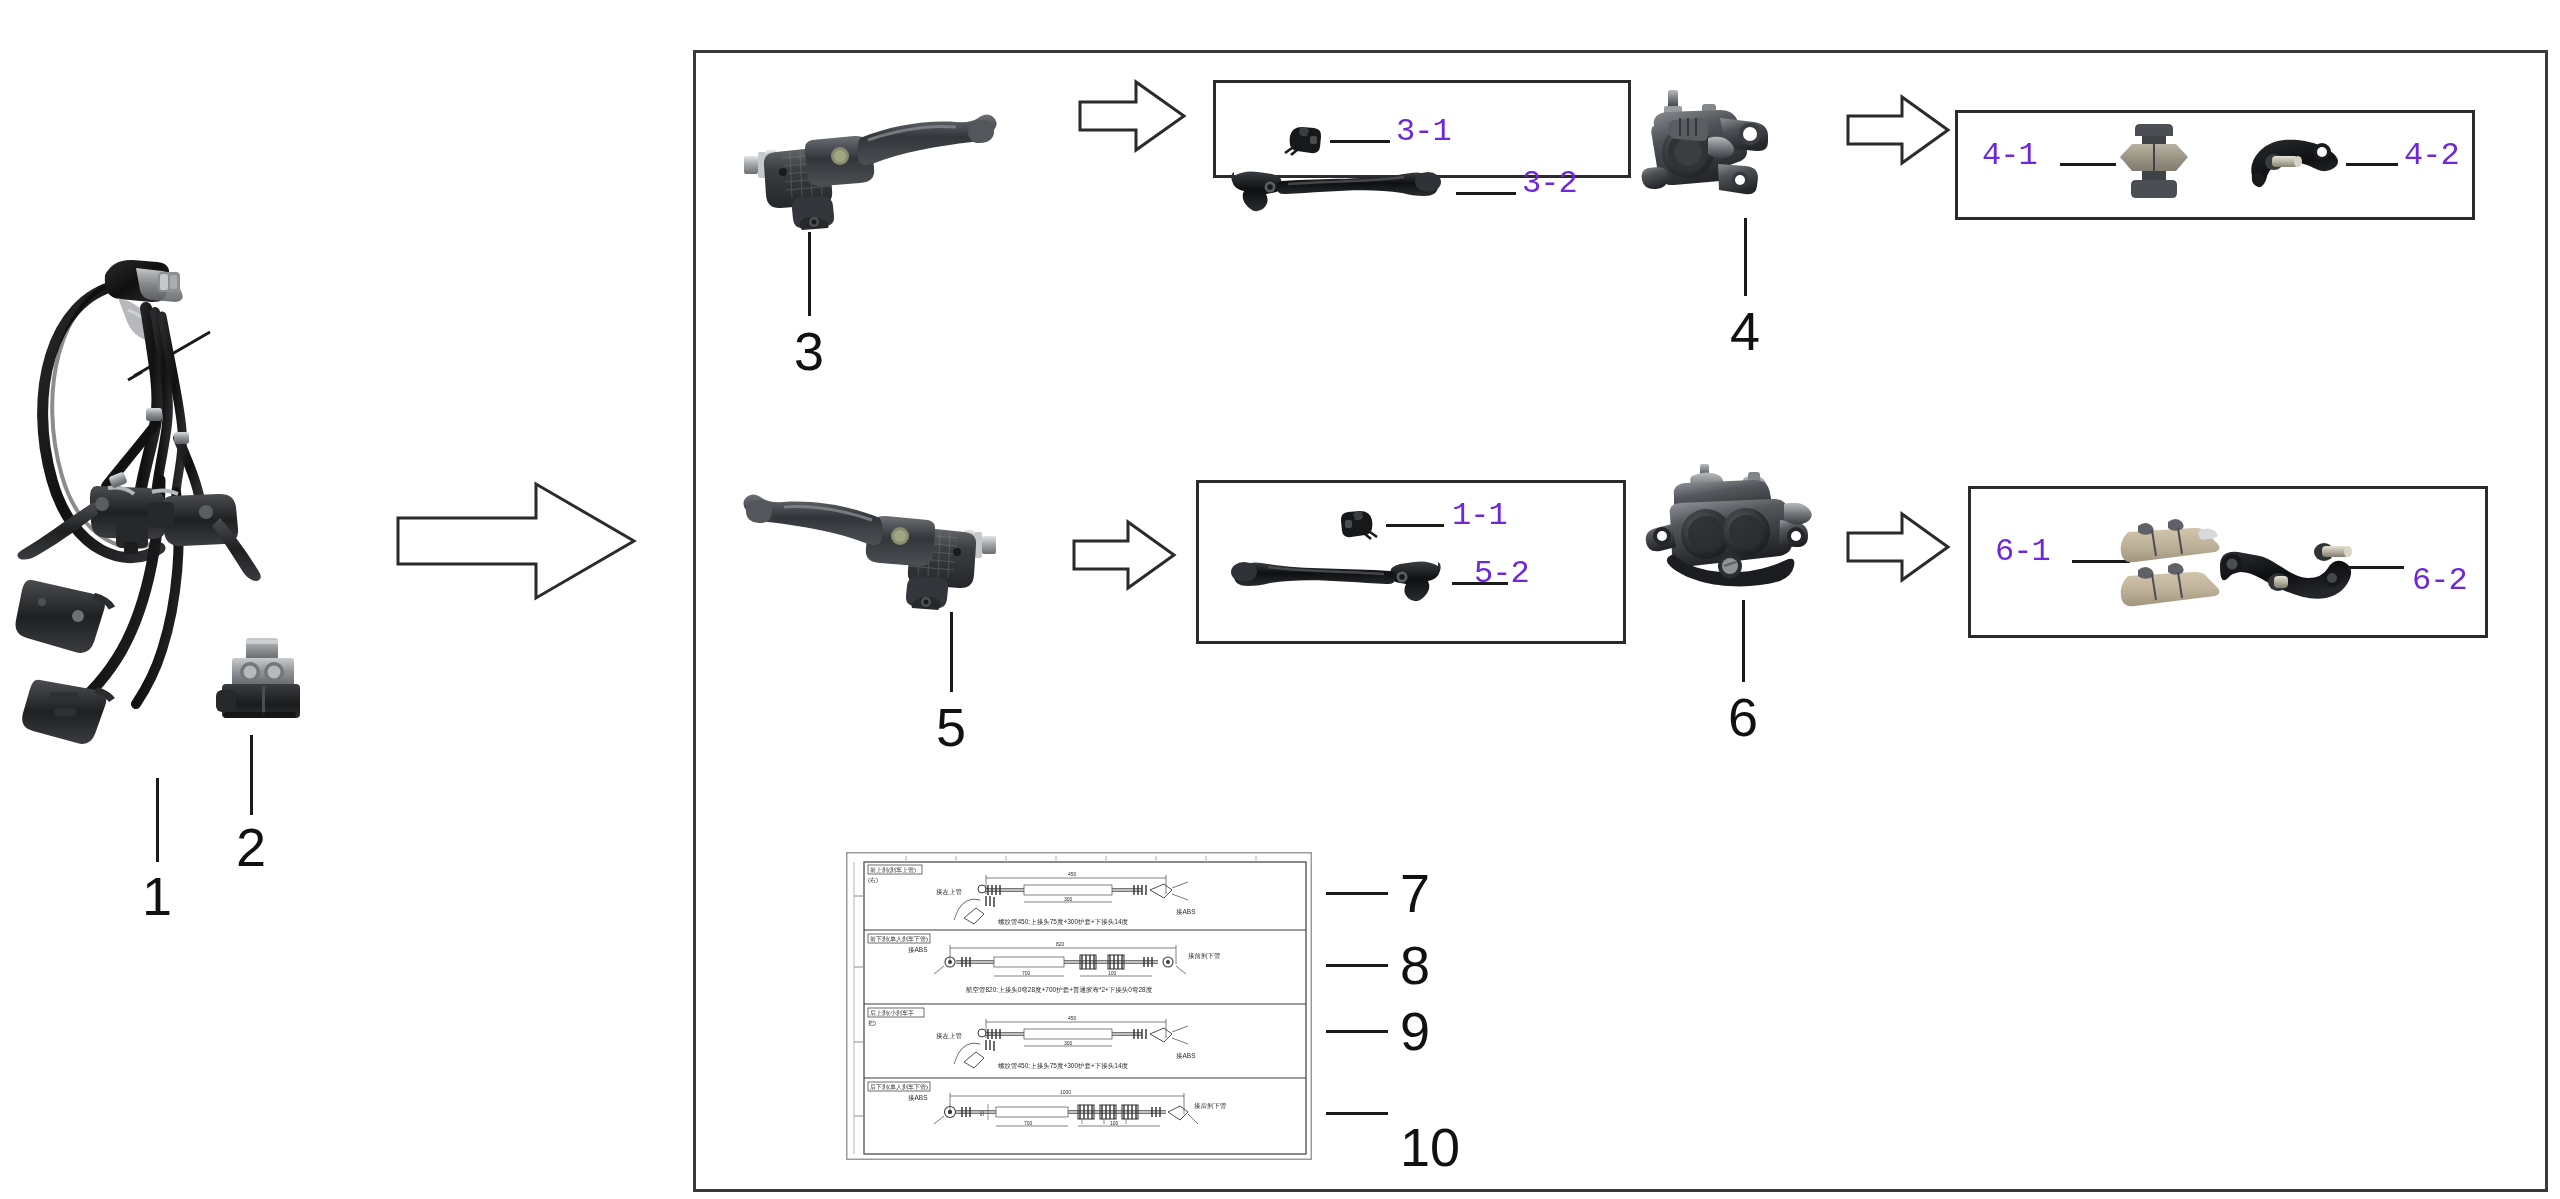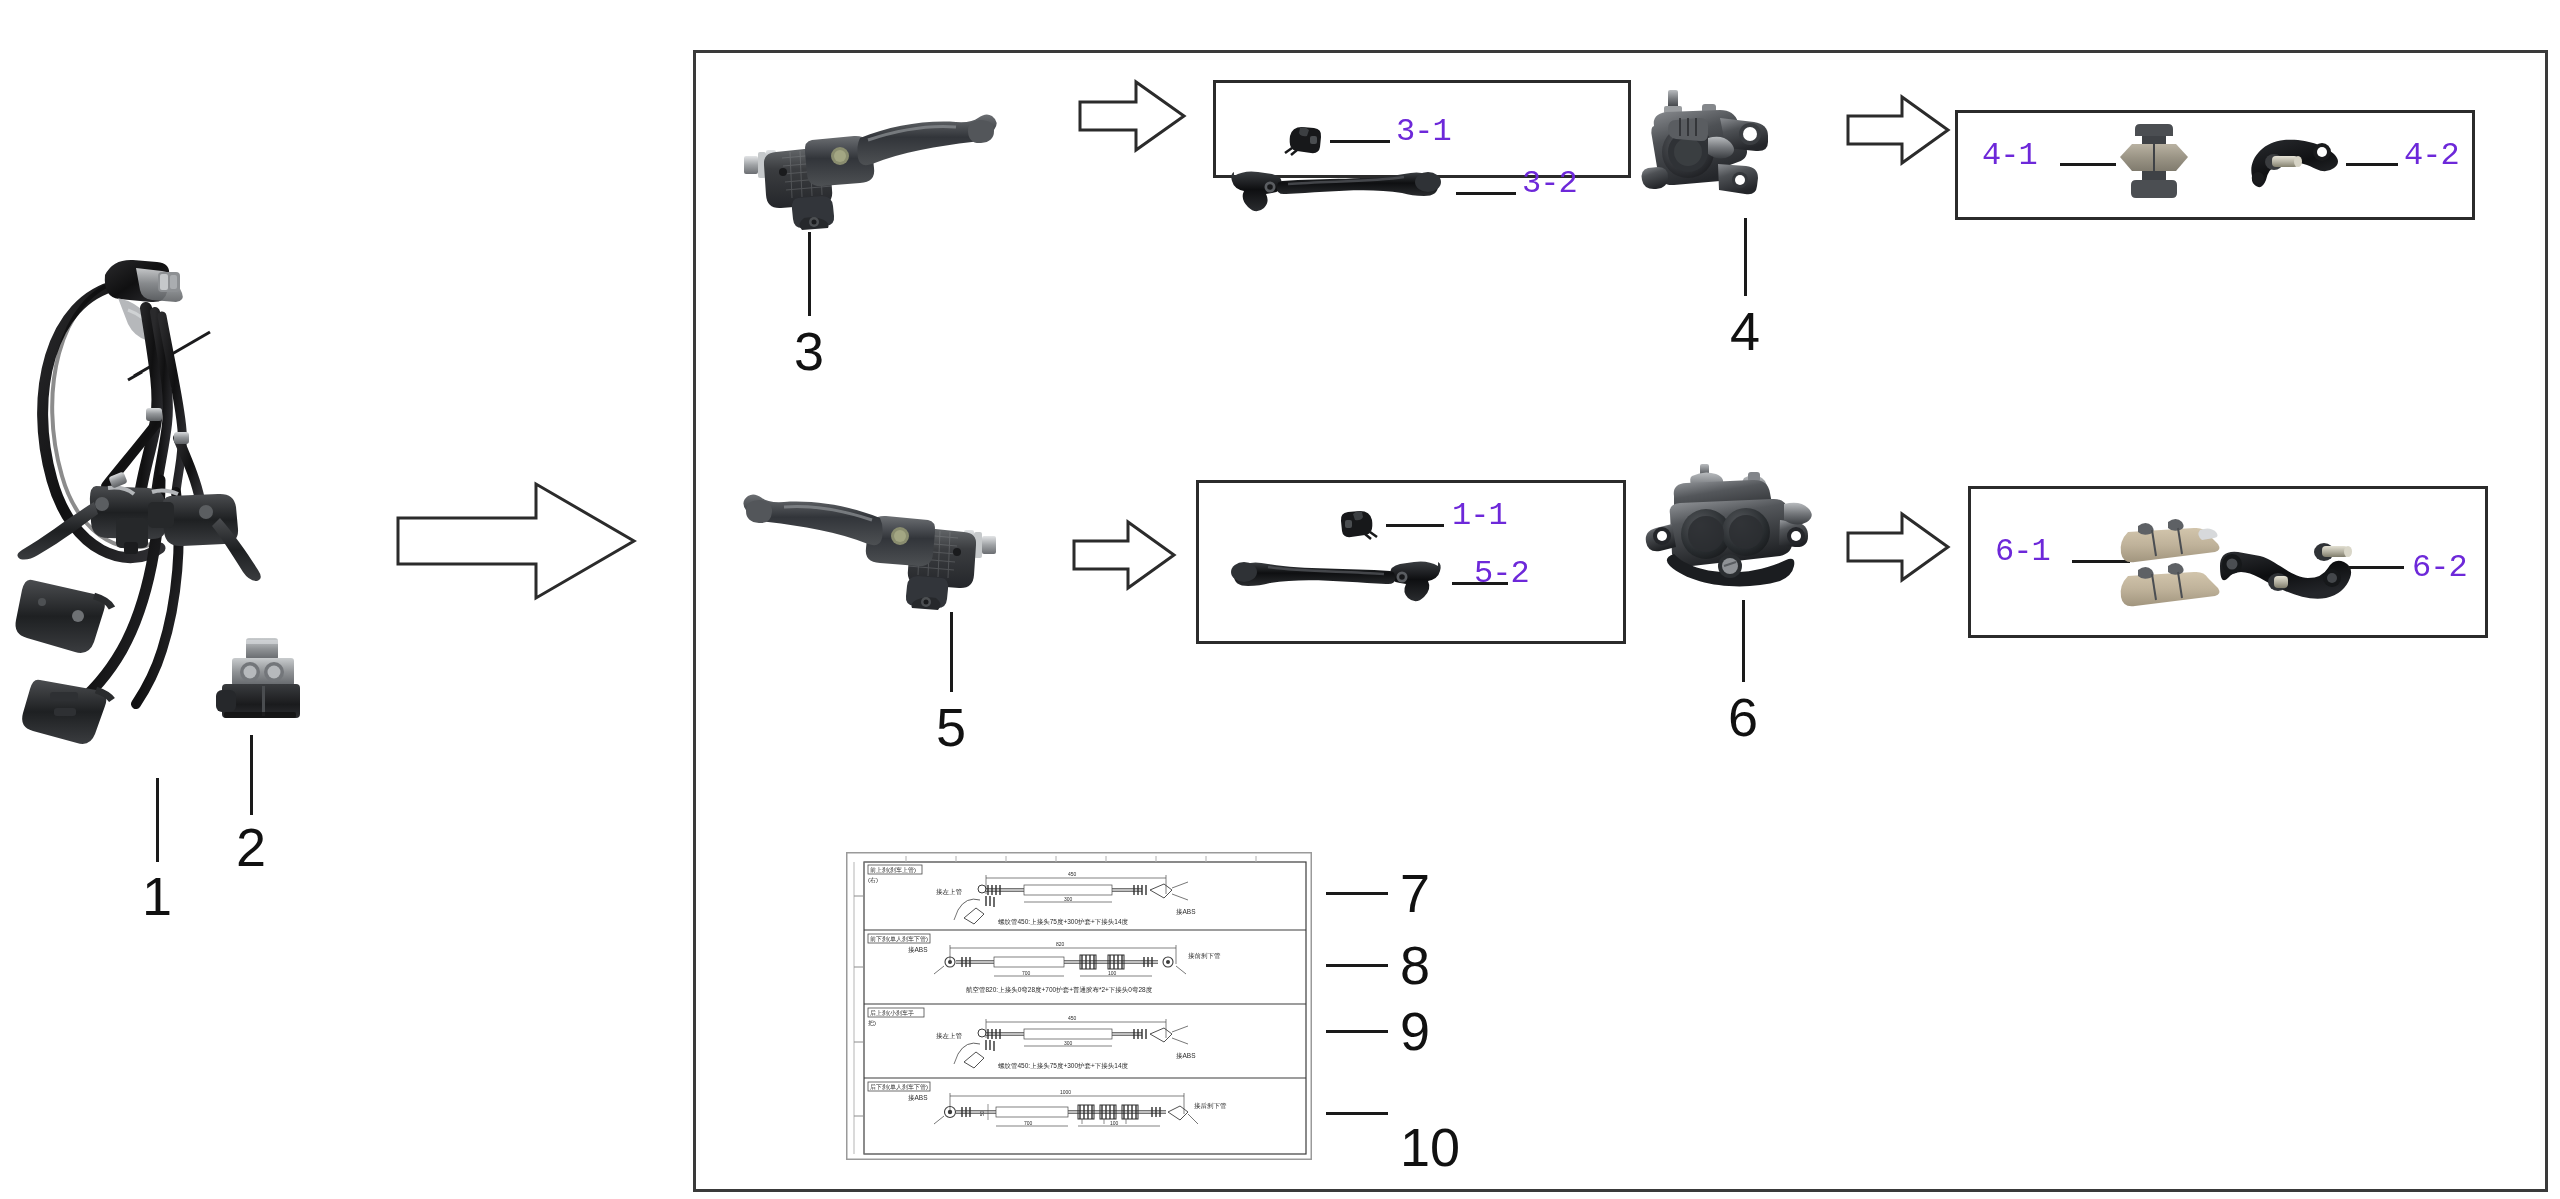--- a/index.html
+++ b/index.html
@@ -569,21 +569,21 @@
 
     <ellipse cx="112" cy="18" rx="10" ry="9" fill="#2f3236"></ellipse>
     <rect x="110" y="12" width="26" height="11" rx="4" fill="url(#boltS2)"></rect>
     <ellipse cx="136" cy="17.5" rx="4" ry="5.5" fill="#d9d6c8"></ellipse>
 
     <circle cx="120" cy="44" r="9" fill="#16181a"></circle>
     <circle cx="120" cy="44" r="5" fill="#44474b"></circle>
   </svg>
 </div>
 <div class="leader-h" style="left:2348px;top:566px;width:56px;"></div>
-<div class="abs subnum" style="left:2412px;top:552px;">6-2</div>
+<div class="abs subnum" style="left:2412px;top:565px;">6-2</div>
 
 <div class="abs" id="hose-drawing">
   <svg width="466" height="308" viewBox="0 0 466 308">
 
     <rect x="0.75" y="0.75" width="464.5" height="306.5" fill="#fff" stroke="#9a9a9a" stroke-width="1.5"></rect>
     <rect x="18" y="10" width="442" height="292" fill="none" stroke="#3c3c3c" stroke-width="1.2"></rect>
 
     <line x1="18" y1="10" x2="18" y2="302" stroke="#8c8c8c" stroke-width="1"></line>
     <line x1="8" y1="10" x2="8" y2="302" stroke="#b5b5b5" stroke-width="1"></line>
 

